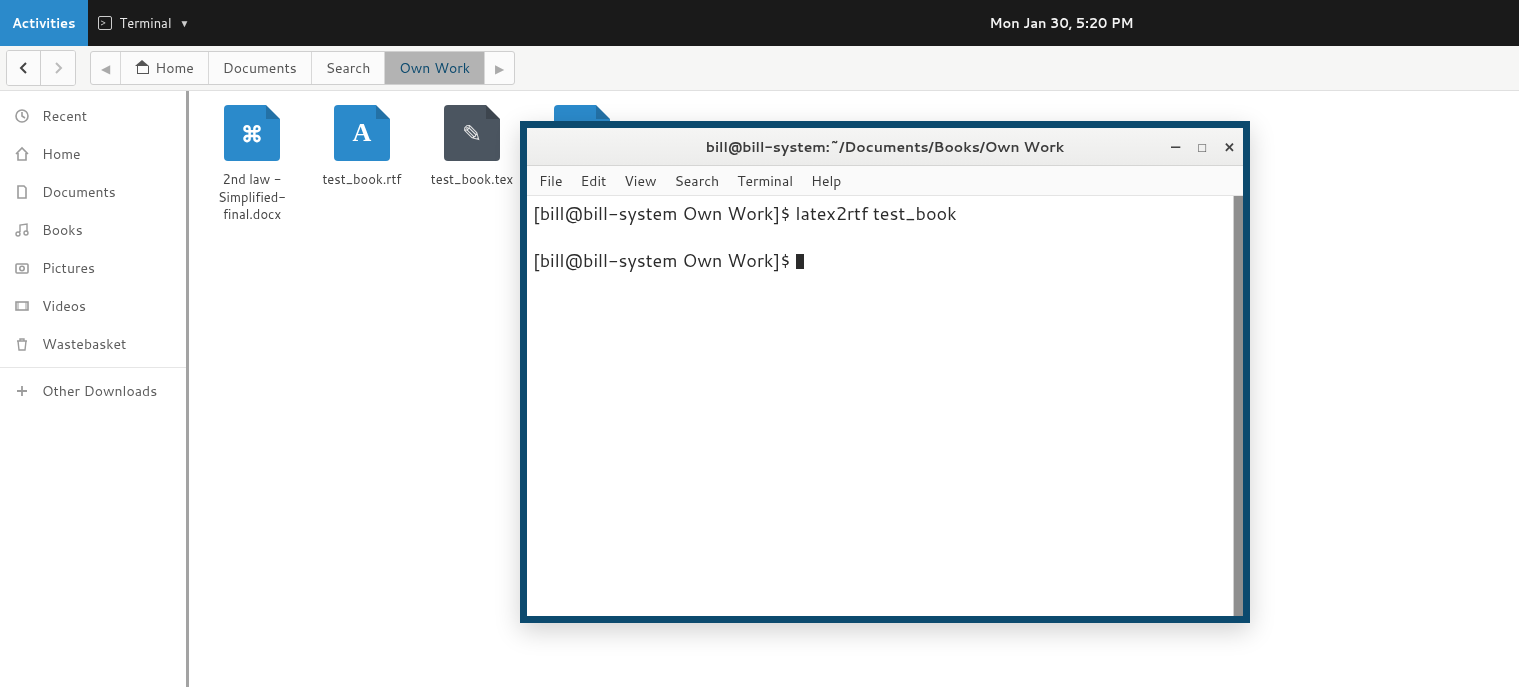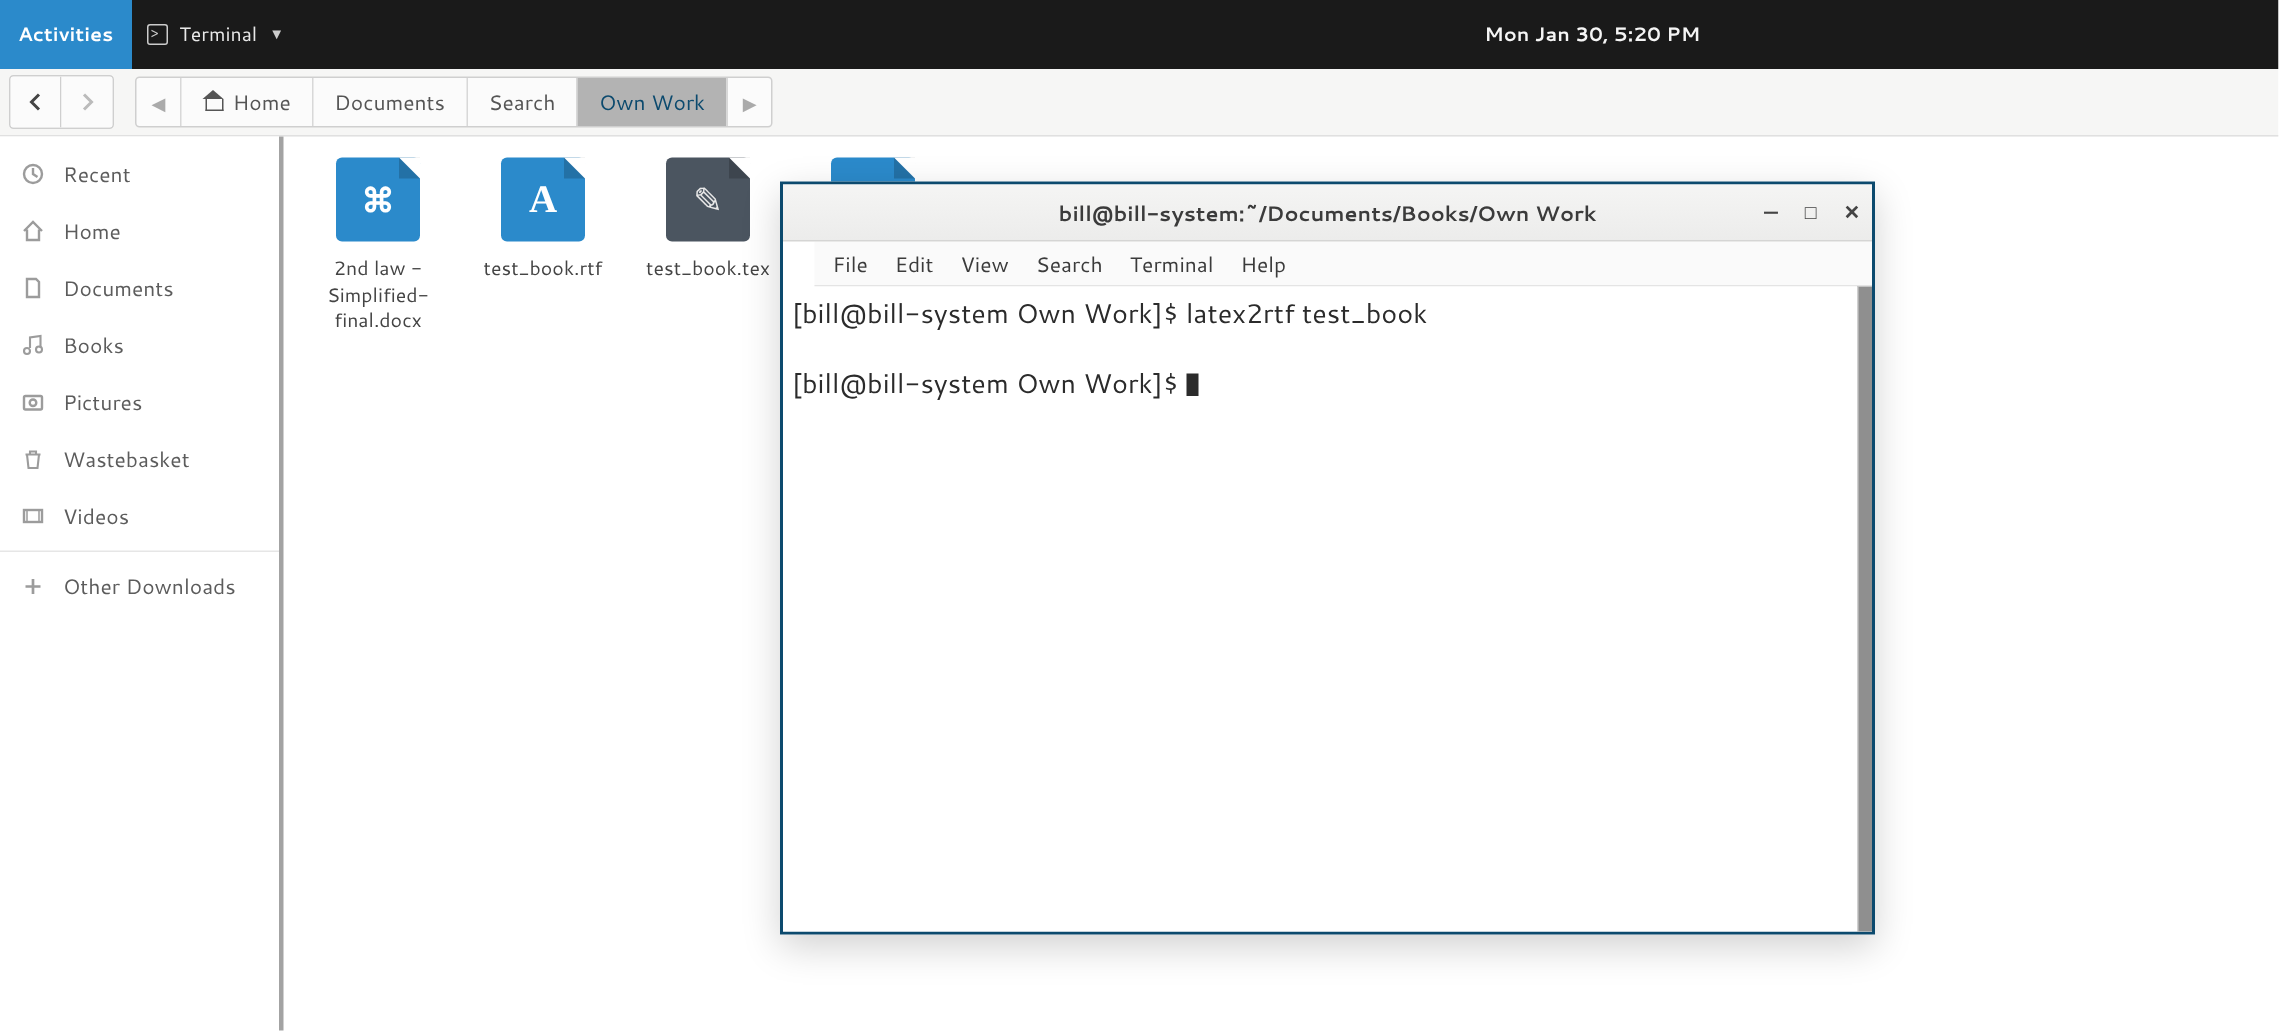--- a/index.html
+++ b/index.html
@@ -46,24 +46,24 @@
   .thumb .ear { position: absolute; right: 0; top: 0; width: 0; height: 0; border-left: 14px solid rgba(0,0,0,0.18); border-top: 14px solid #fff; }
   .thumb.docx { background: #2b8acb; display: flex; align-items: center; justify-content: center; }
   .thumb.docx .glyph { color: #fff; font-weight: 700; font-size: 22px; }
   .thumb.rtf { background: #2b8acb; display: flex; align-items: center; justify-content: center; }
   .thumb.rtf .glyph { color: #fff; font-weight: 700; font-size: 26px; font-family: Georgia, serif; }
   .thumb.tex { background: #4b5560; display: flex; align-items: center; justify-content: center; }
   .thumb.tex .glyph { color: #e8e8e8; font-size: 24px; }
   .file .name { line-height: 1.35; word-break: break-word; max-width: 104px; }
 
   
-  .termwin { position: absolute; left: 520px; top: 30px; width: 730px; height: 502px; background: #fff; border: 2px solid #0c4a6e; box-shadow: 0 8px 24px rgba(0,0,0,0.18); display: flex; flex-direction: column; }
+  .termwin { position: absolute; left: 520px; top: 30px; width: 730px; height: 502px; background: #fff; border: 7px solid #0c4a6e; box-shadow: 0 8px 24px rgba(0,0,0,0.18); display: flex; flex-direction: column; }
   .term-titlebar { height: 38px; background: linear-gradient(#f5f5f4, #ececeb); border-bottom: 1px solid #d5d5d4; display: flex; align-items: center; justify-content: center; position: relative; font-size: 14px; font-weight: 600; color: #3b3b3b; }
   .term-titlebar .winbtns { position: absolute; right: 8px; top: 0; height: 100%; display: flex; align-items: center; gap: 18px; color: #444; font-size: 13px; }
-  .term-menubar { height: 30px; background: #fafafa; border-bottom: 1px solid #e4e4e4; display: flex; align-items: center; gap: 18px; padding: 0 12px; font-size: 14px; color: #3b3b3b; margin-left: 21px; }
+  .term-menubar { height: 30px; background: #fafafa; border-bottom: 1px solid #e4e4e4; display: flex; align-items: center; gap: 18px; padding: 0 12px; font-size: 14px; color: #3b3b3b; }
   .term-body { flex: 1; background: #fff; padding: 4px 6px; font-family: "DejaVu Sans Mono", Menlo, monospace; font-size: 18px; color: #2b2b2b; white-space: pre; position: relative; }
   .term-body .scroll { position: absolute; right: 0; top: 0; bottom: 0; width: 10px; background: #8f8f8f; border-left: 1px solid #d0d0d0; }
   .cursor { display: inline-block; width: 8px; height: 15px; background: #2b2b2b; vertical-align: -2px; }
 
   svg { display: block; }
 </style>
 </head>
 <body>
 
 <div class="topbar">
@@ -151,33 +151,33 @@
         <svg width="16" height="16" viewBox="0 0 16 16">
             <rect x="2" y="4" width="12" height="9" rx="1" fill="none" stroke="#9c9c9c" stroke-width="1.6"></rect>
             <circle cx="8" cy="8.5" r="2.2" fill="none" stroke="#9c9c9c" stroke-width="1.6"></circle>
           </svg>
       </span>
       <span>Pictures</span>
     </div>
     <div class="side-item">
       <span class="ic">
         <svg width="16" height="16" viewBox="0 0 16 16">
-            <path d="M4 5h8l-1 9H5zM3 5h10M6 5V3h4v2" fill="none" stroke="#9c9c9c" stroke-width="1.4"></path>
-          </svg>
-      </span>
-      <span>Wastebasket</span>
-    </div>
-    <div class="side-item">
-      <span class="ic">
-        <svg width="16" height="16" viewBox="0 0 16 16">
             <rect x="2" y="4" width="12" height="8" fill="none" stroke="#9c9c9c" stroke-width="1.6"></rect>
             <path d="M4 4v8M12 4v8" stroke="#9c9c9c" stroke-width="1"></path>
           </svg>
       </span>
       <span>Videos</span>
+    </div>
+    <div class="side-item">
+      <span class="ic">
+        <svg width="16" height="16" viewBox="0 0 16 16">
+            <path d="M4 5h8l-1 9H5zM3 5h10M6 5V3h4v2" fill="none" stroke="#9c9c9c" stroke-width="1.4"></path>
+          </svg>
+      </span>
+      <span>Wastebasket</span>
     </div>
     <div class="side-sep"></div>
     <div class="side-item">
       <span class="ic">
         <svg width="16" height="16" viewBox="0 0 16 16">
             <path d="M8 3v10M3 8h10" stroke="#9c9c9c" stroke-width="1.8"></path>
           </svg>
       </span>
       <span>Other Downloads</span>
     </div>

